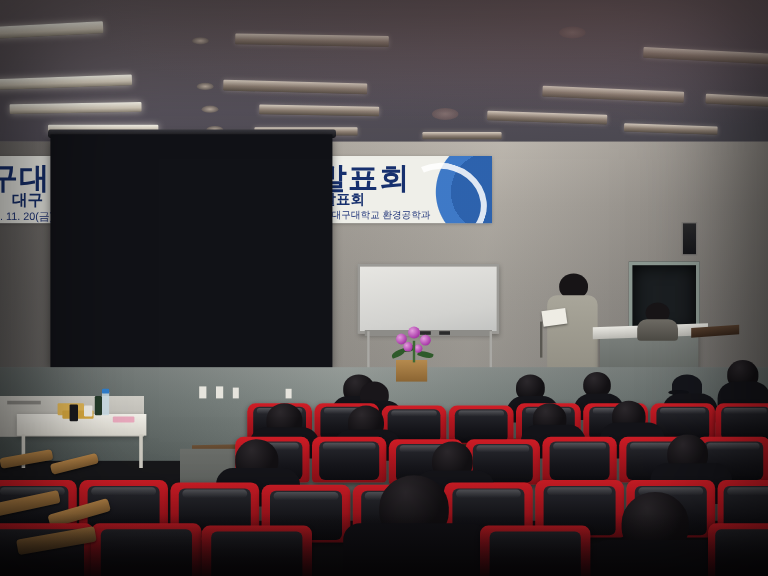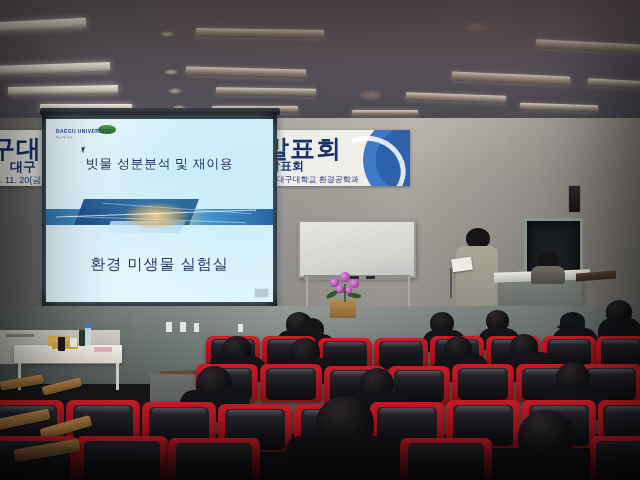--- a/index.html
+++ b/index.html
@@ -204,40 +204,20 @@
   <div class="banner right">
     <div class="swoosh"></div>
     <div class="swoosh2"></div>
     <div class="b-big">발표회</div>
     <div class="b-mid">발표회</div>
     <div class="b-small">: 대구대학교 환경공학과</div>
   </div>
 
   <div class="screen-roller"></div>
   <div class="screen-frame"></div>
-  <div class="slide">
-    <div class="slide-logo">
-      <div class="emblem"></div>
-      <div class="ltxt">DAEGU UNIVERSITY</div>
-      <div class="ltxt2">대구대학교</div>
-    </div>
-    <div class="cursor"></div>
-    <div class="slide-title">빗물 성분분석 및 재이용</div>
-    <div class="band">
-      <div class="b1"></div>
-      <div class="b2"></div>
-      <div class="b3"></div>
-      <div class="glow"></div>
-      <div class="streak" style="left:10px;top:14px;width:200px;transform:rotate(-2deg);"></div>
-      <div class="streak" style="left:20px;top:20px;width:180px;transform:rotate(2deg);opacity:.6;"></div>
-      <div class="streak" style="left:56px;top:9px;width:150px;transform:rotate(4deg);opacity:.5;"></div>
-    </div>
-    <div class="slide-sub">환경 미생물 실험실</div>
-    <div class="slide-badge"></div>
-  </div>
 
   <div class="wb">
     <div class="tray"></div>
     <div class="marker" style="left:50px;"></div>
     <div class="marker" style="left:66px;"></div>
   </div>
   <div class="wb-leg" style="left:306px;top:276px;height:34px;"></div>
   <div class="wb-leg" style="left:408px;top:276px;height:32px;"></div>
 
   <div class="booth"></div>

